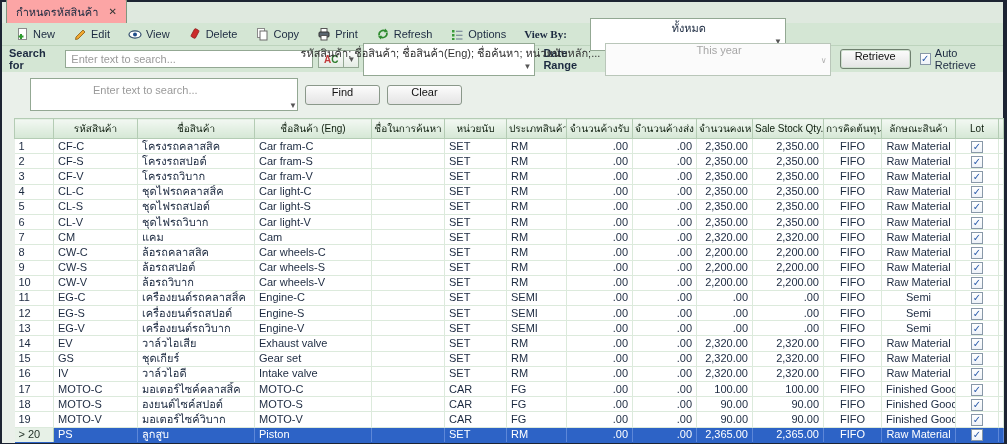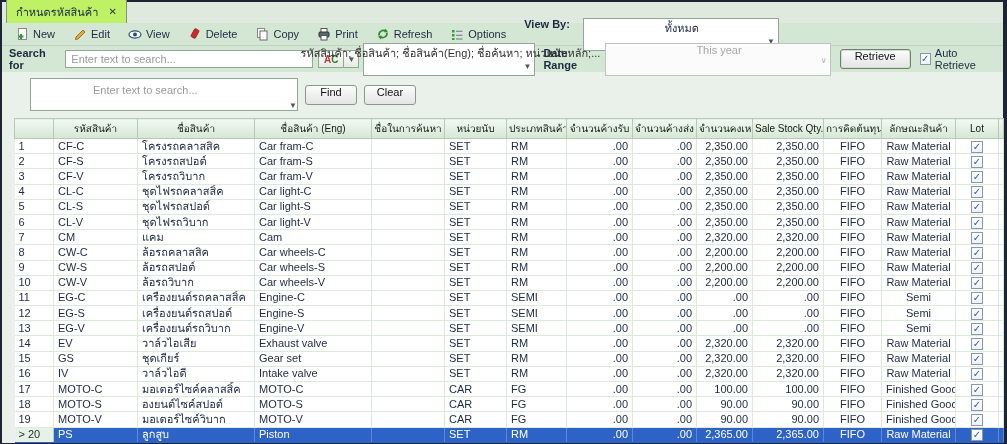--- a/index.html
+++ b/index.html
@@ -11,30 +11,30 @@
   }
   .window {
     width:1007px; height:444px;
     border-style:solid; border-color:#1d2433;
     border-width:2px 4px 5px 2px;
     background:#e7efe7; display:flex; flex-direction:column;
   }
   
   .tabbar { height:21px; background:#dfe9df; display:flex; align-items:flex-end; padding-left:4px; }
   .tab {
-    background:#bef264; border:1px solid #7f957f; border-bottom:none;
+    background:#fca5a5; border:1px solid #7f957f; border-bottom:none;
     border-radius:2px 2px 0 0; padding:3px 9px 2px 9px;
     display:flex; align-items:center; gap:10px; cursor:default;
   }
   .tab .close { font-size:10px; font-weight:bold; color:#333; line-height:10px; }
   
   .toolbar { height:23px; background:#d4e6d4; border-bottom:1px solid #bdd4bd; display:flex; align-items:center; padding:0 5px; }
   .tbtn { display:flex; align-items:center; gap:4px; padding:2px 9px 2px 7px; border:1px solid transparent; border-radius:2px; }
   .tbtn svg { display:block; }
-  .viewby { display:flex; gap:13px; margin-left:8px; }
+  .viewby { display:flex; align-items:center; gap:23px; margin-left:8px;font-family:Liberation Serif, serif; }
   .viewby .lbl { font-weight:bold; }
   .combo {
     background:#fff; border:1px solid #93a893; height:33px;
     display:flex; align-items:center; padding:0 3px 0 5px; position:relative;flex-direction:column;
   }
   .combo .arrow { margin-left:auto; color:#555; font-size:8px; padding-left:6px; }
   
   .searchrow { height:26px; background:#d4e6d4; display:flex; align-items:center; padding:0 7px; }
   .searchrow .lbl { font-weight:bold; margin-right:6px; }
   input.text {
@@ -68,21 +68,21 @@
   .cb {
     width:12px; height:12px; border:1px solid #8898a8; background:linear-gradient(#fff,#eef2f8);
     display:inline-flex; align-items:center; justify-content:center;
     font-size:10px; line-height:10px; color:#2a5aaa; font-weight:bold;
   }
   
   .content { flex:1; background:#eaf0ea; padding-top:6px; display:flex; flex-direction:column; }
   .findrow { display:flex; align-items:center; gap:7px; padding:0 0 7px 28px; }
   .findcombo { width:268px; padding:0; position:relative; }
   .findcombo input { border:none; flex:1; height:16px; padding:0 5px; }
-  .findbtn, .clearbtn { width:52px; }
+  .findbtn, .clearbtn { width:75px; }
   
   .gridwrap { margin-left:12px; width:989px; }
   table.grid { border-collapse:collapse; table-layout:fixed; width:989px; }
   table.grid th {
     height:20px; background:linear-gradient(#f2f8f2,#d5e7d5);
     border:1px solid #b4ccb4; border-left:none; font-weight:normal; color:#0d1d0d;
     font-size:10px; padding:0 2px; white-space:nowrap; overflow:hidden; text-align:center;
   }
   table.grid th:first-child { border-left:1px solid #b4ccb4; }
   table.grid td {

